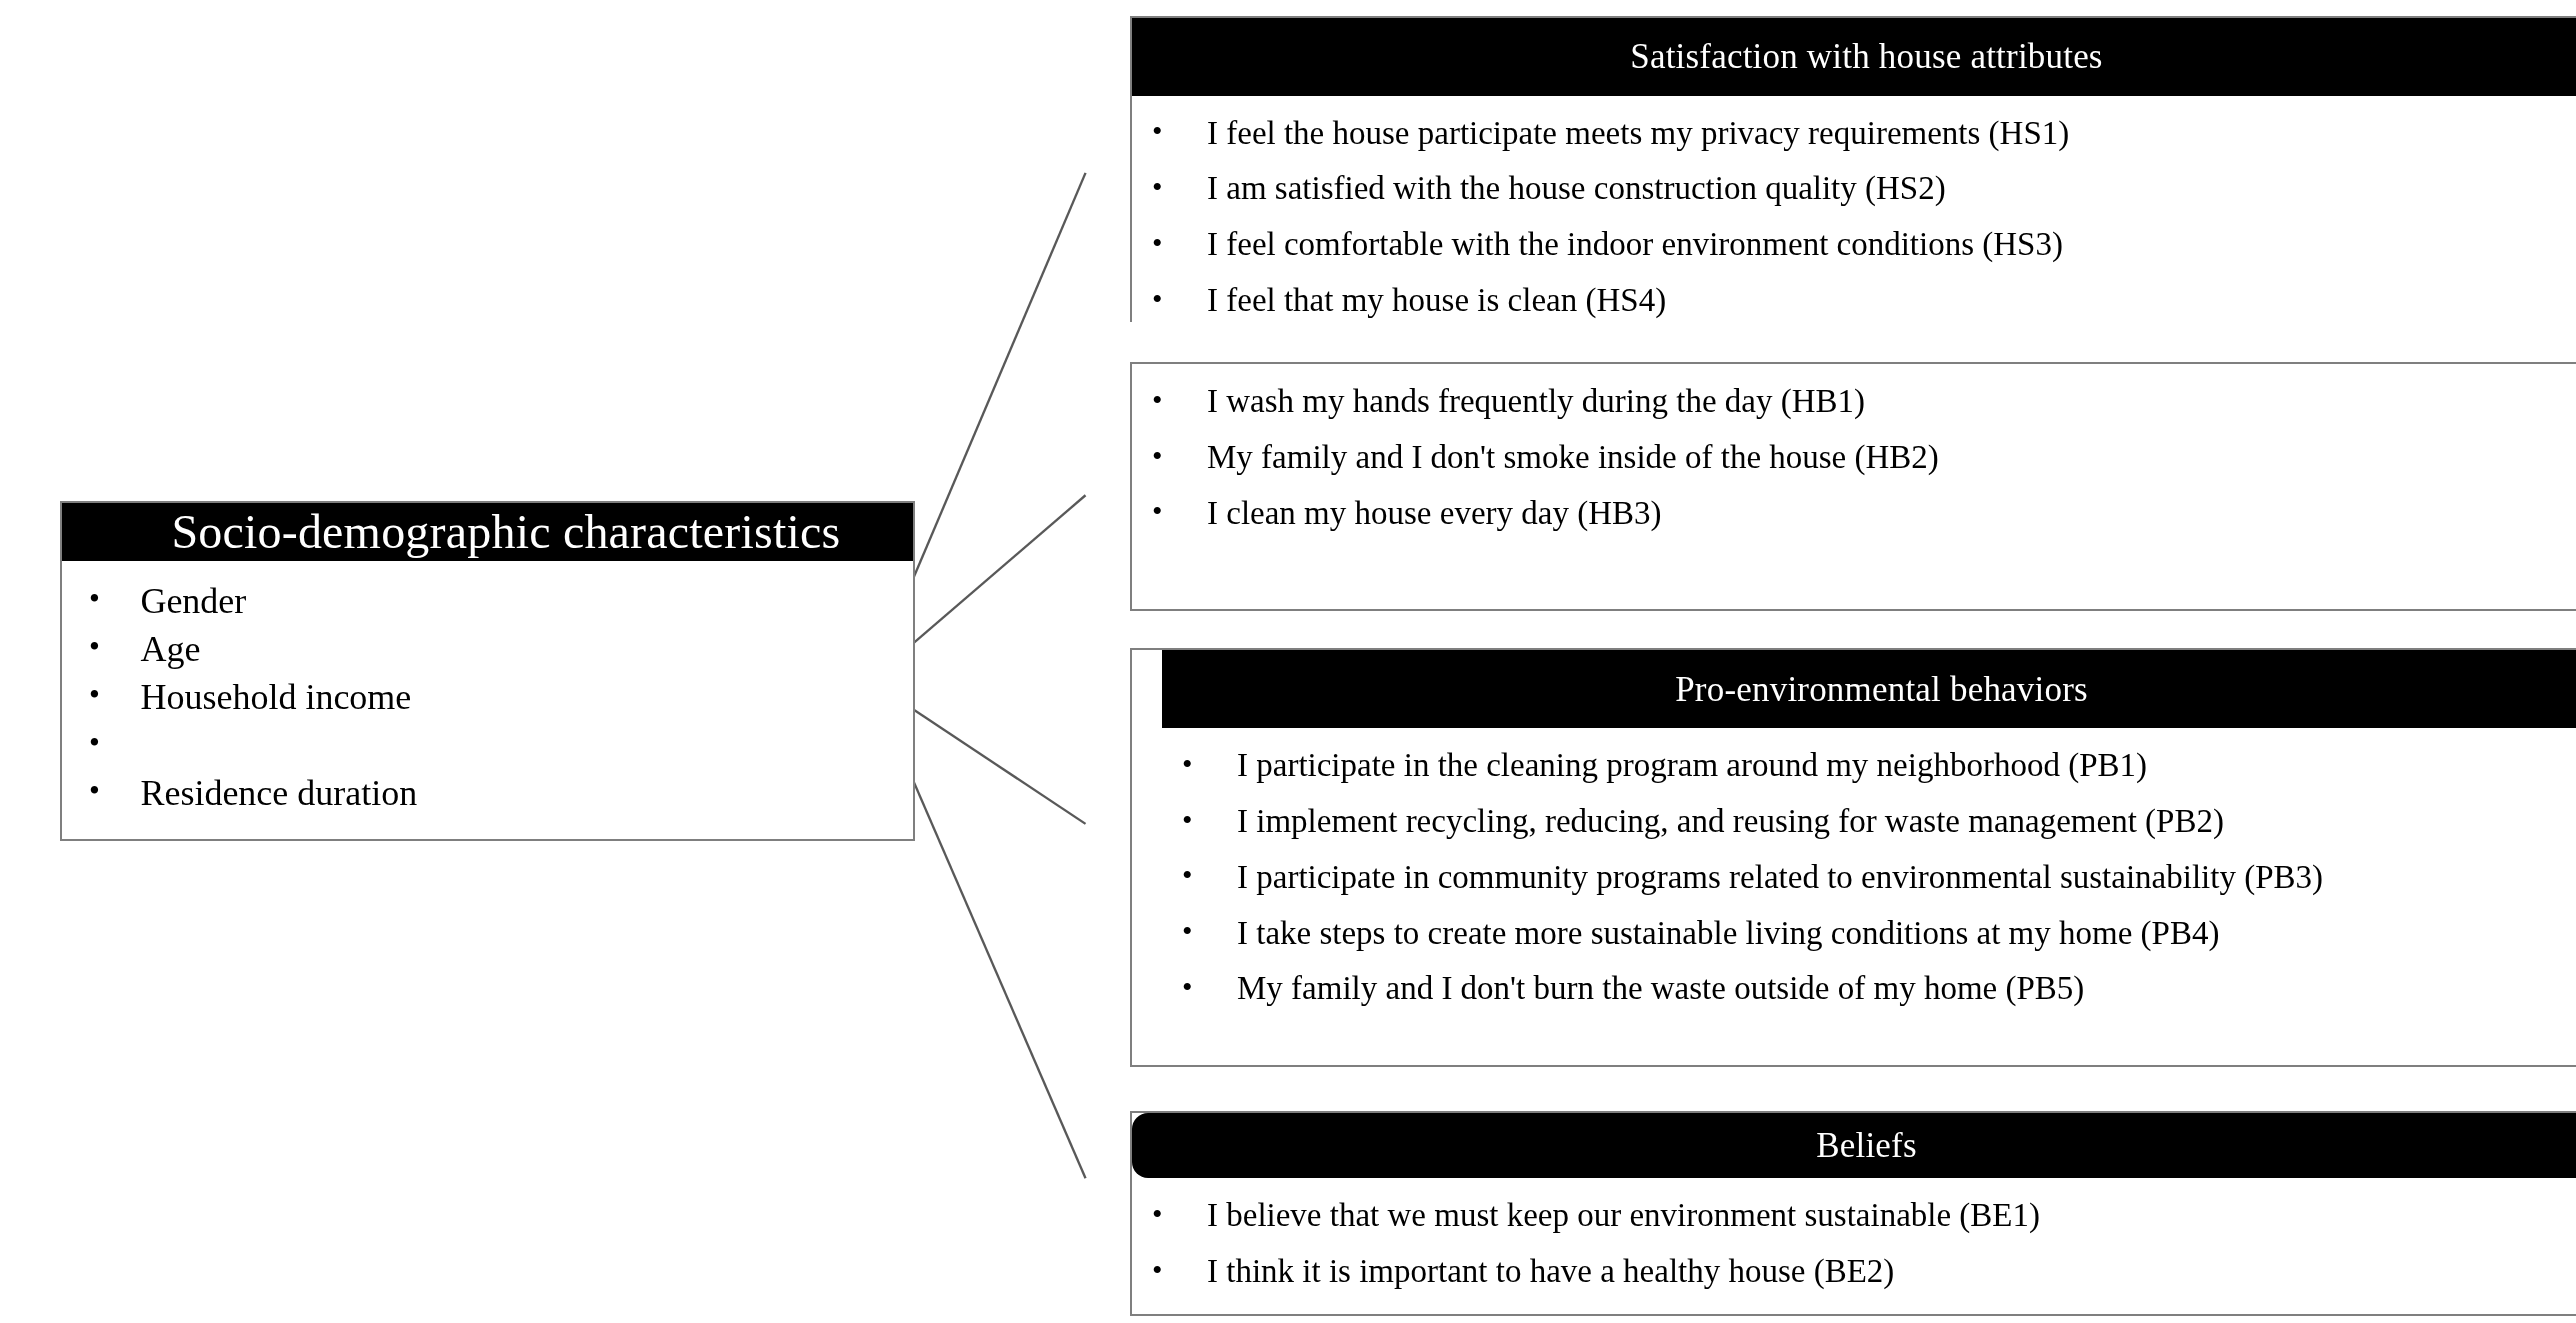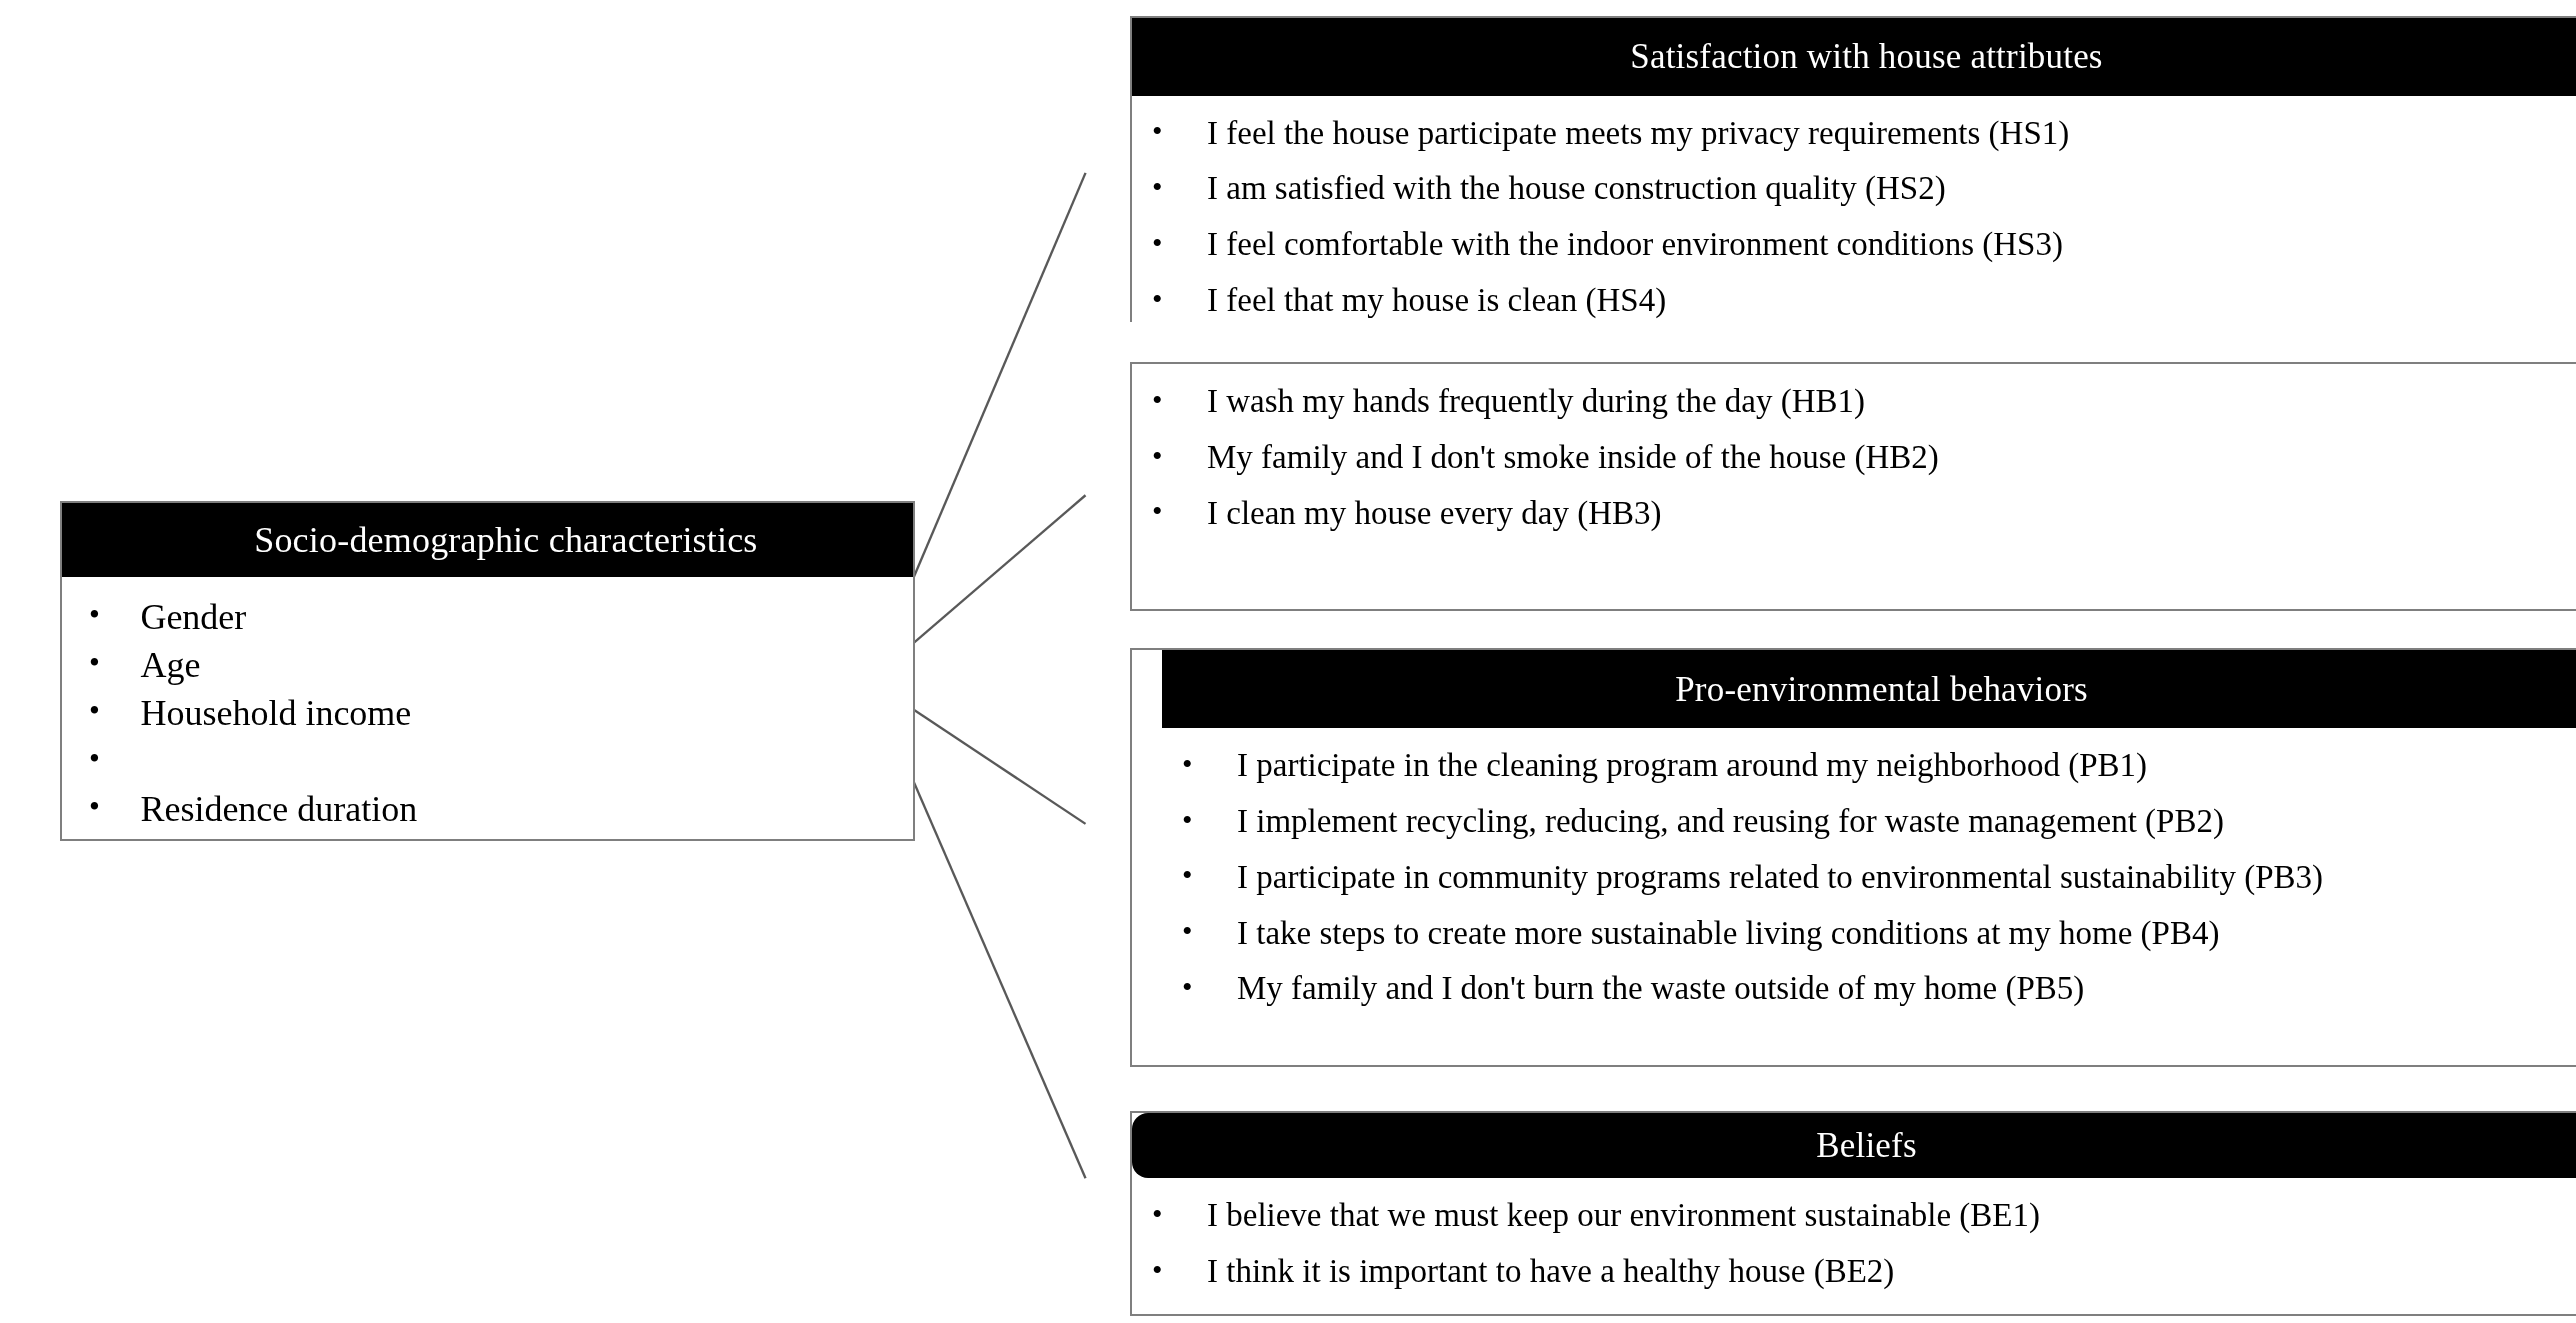--- a/index.html
+++ b/index.html
@@ -72,22 +72,22 @@
   }
 
   
   #node-socio {
     left: 16.4px;
     top: 501px;
     width: 855px;
     height: 340px;
   }
   #node-socio .node-header {
-    height: 74px;
-    font-size: 36px;
+    height: 58px;
+    font-size: 48px;
     padding-left: 36px;
   }
   #node-socio .node-body {
     padding: 22px 0 0 0;
   }
   #node-socio ul.bullets li {
     height: 48px;
     padding-left: 78px;
     font-size: 36px;
   }

